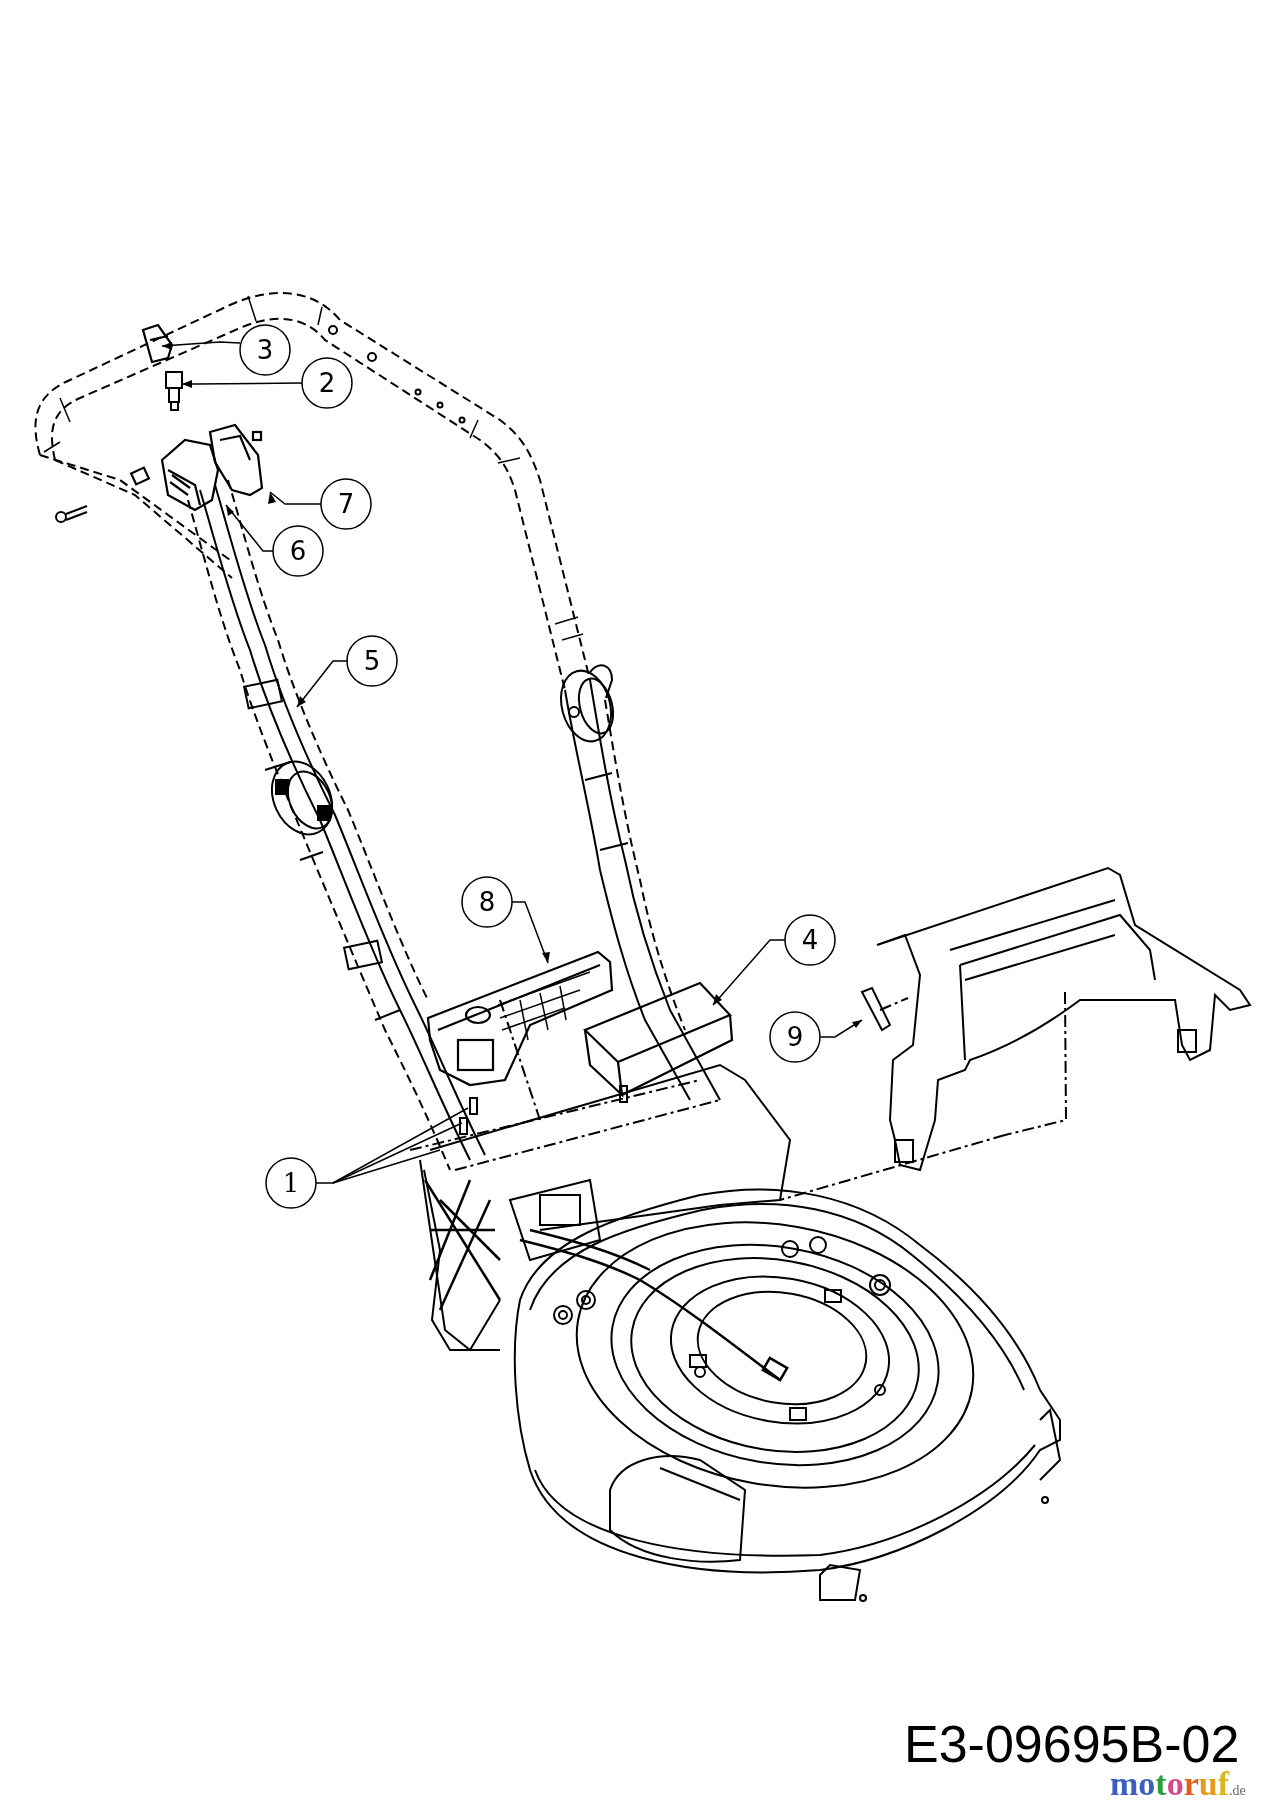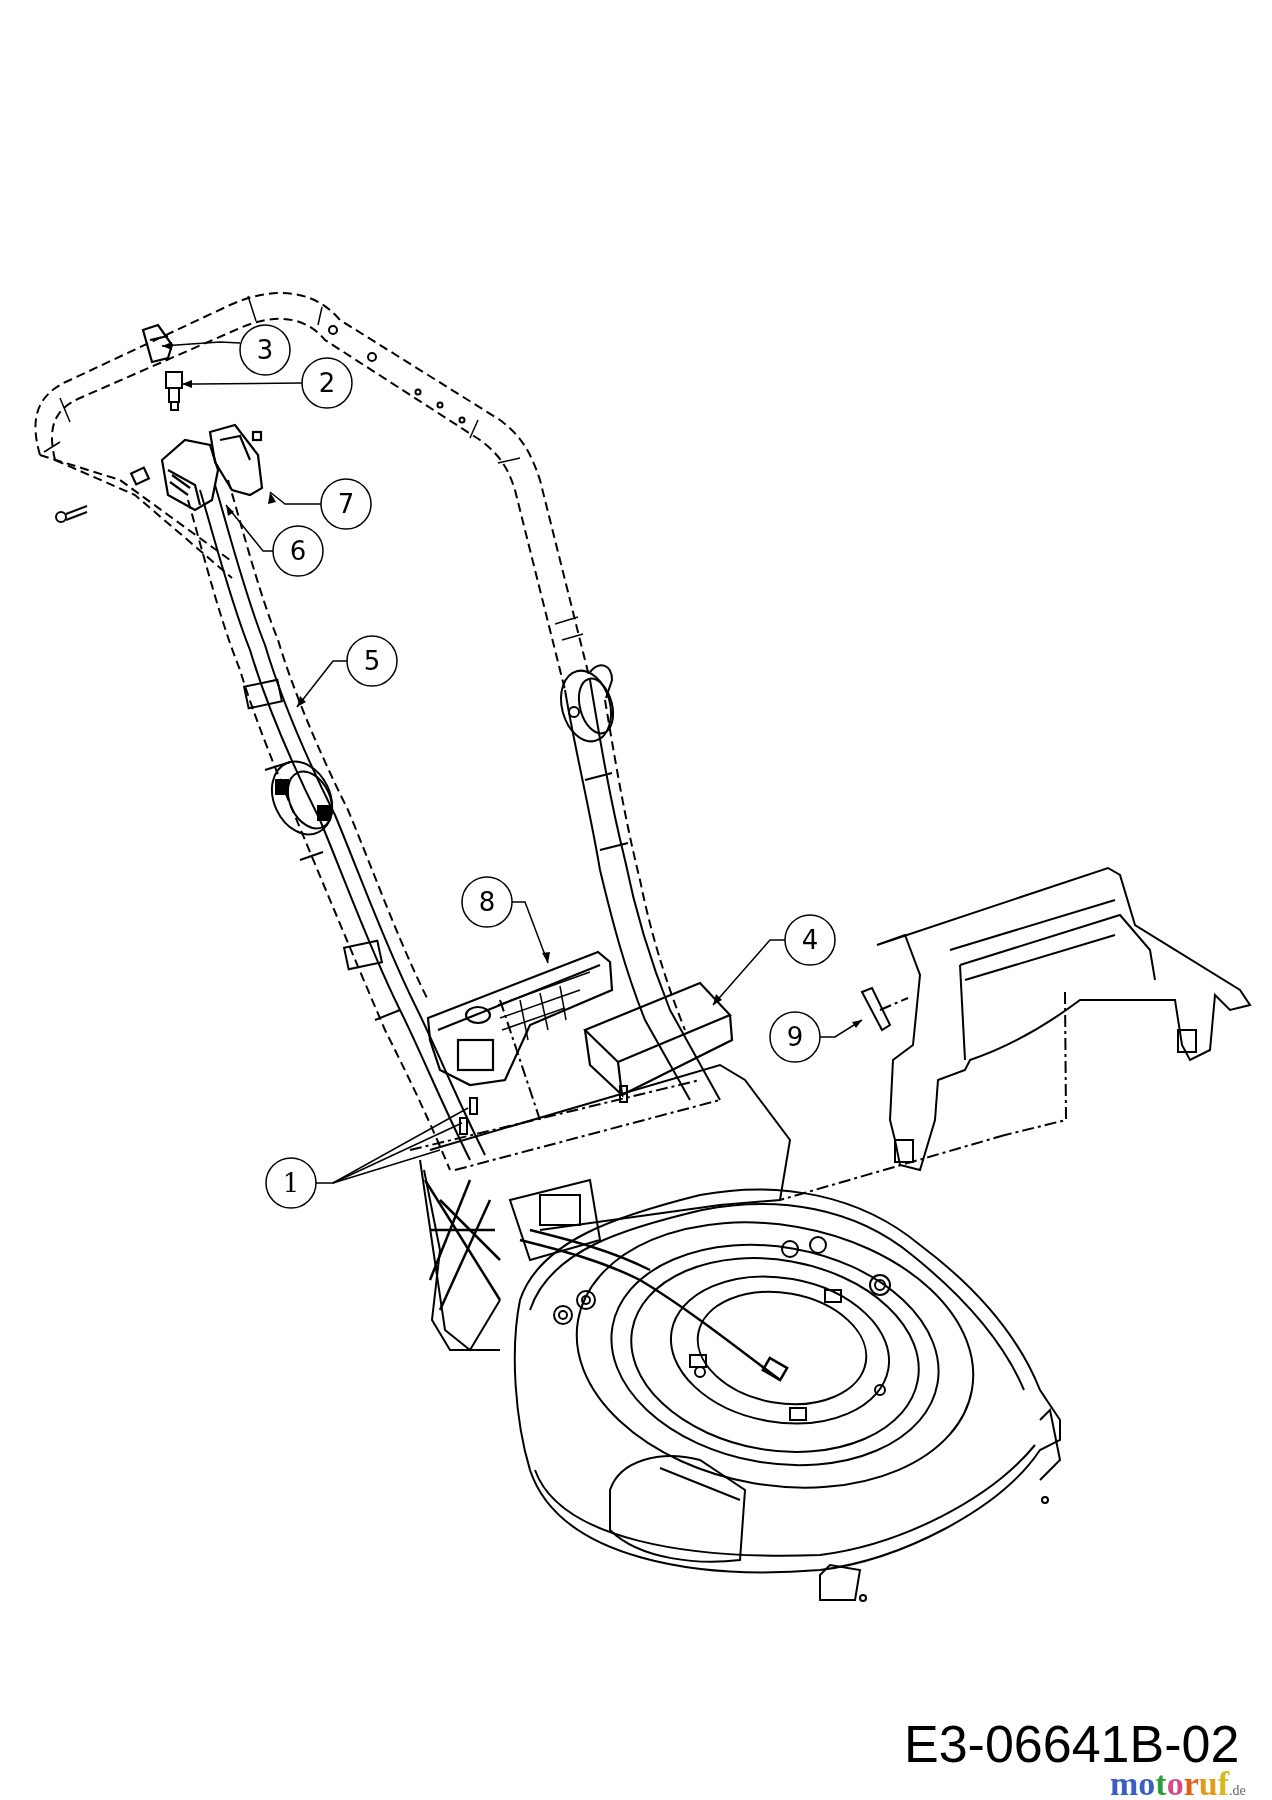--- a/index.html
+++ b/index.html
@@ -284,14 +284,14 @@
         <circle cx="487" cy="902" r="25" fill="#fff" stroke="#000" stroke-width="1.5"></circle>
         <text x="487" y="911" text-anchor="middle" class="callout-label">8</text>
       </g>
       <g>
         <circle cx="795" cy="1037" r="25" fill="#fff" stroke="#000" stroke-width="1.5"></circle>
         <text x="795" y="1046" text-anchor="middle" class="callout-label">9</text>
       </g>
     </g>
 </svg>
 
-<div class="drawing-id">E3-06641B-02</div>
+<div class="drawing-id">E3-09695B-02</div>
 <div class="watermark" id="watermark"><span style="color: rgb(59, 95, 192);">m</span><span style="color: rgb(59, 95, 192);">o</span><span style="color: rgb(46, 158, 58);">t</span><span style="color: rgb(217, 70, 138);">o</span><span style="color: rgb(224, 96, 26);">r</span><span style="color: rgb(227, 155, 26);">u</span><span style="color: rgb(216, 184, 26);">f</span><span class="tld">.de</span></div>
 
 </body></html>

